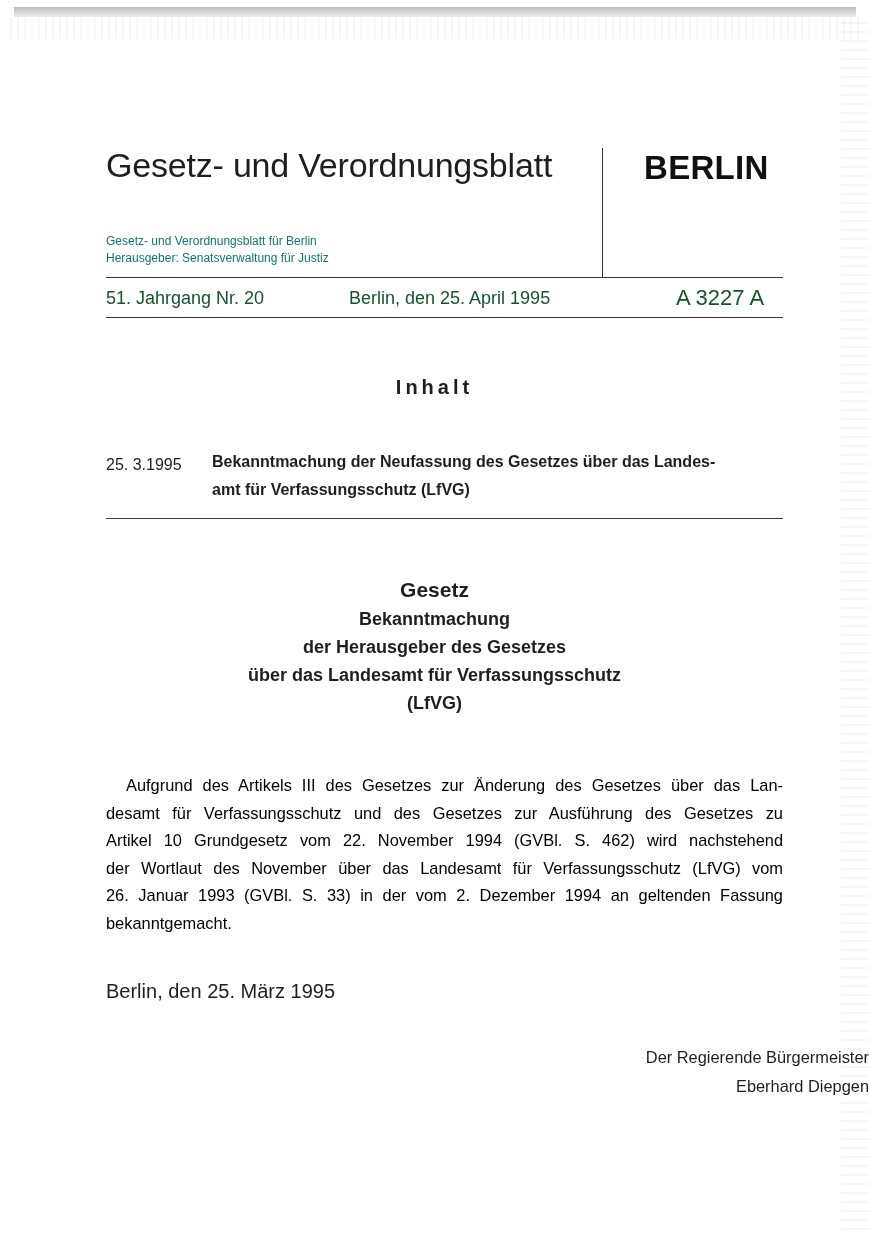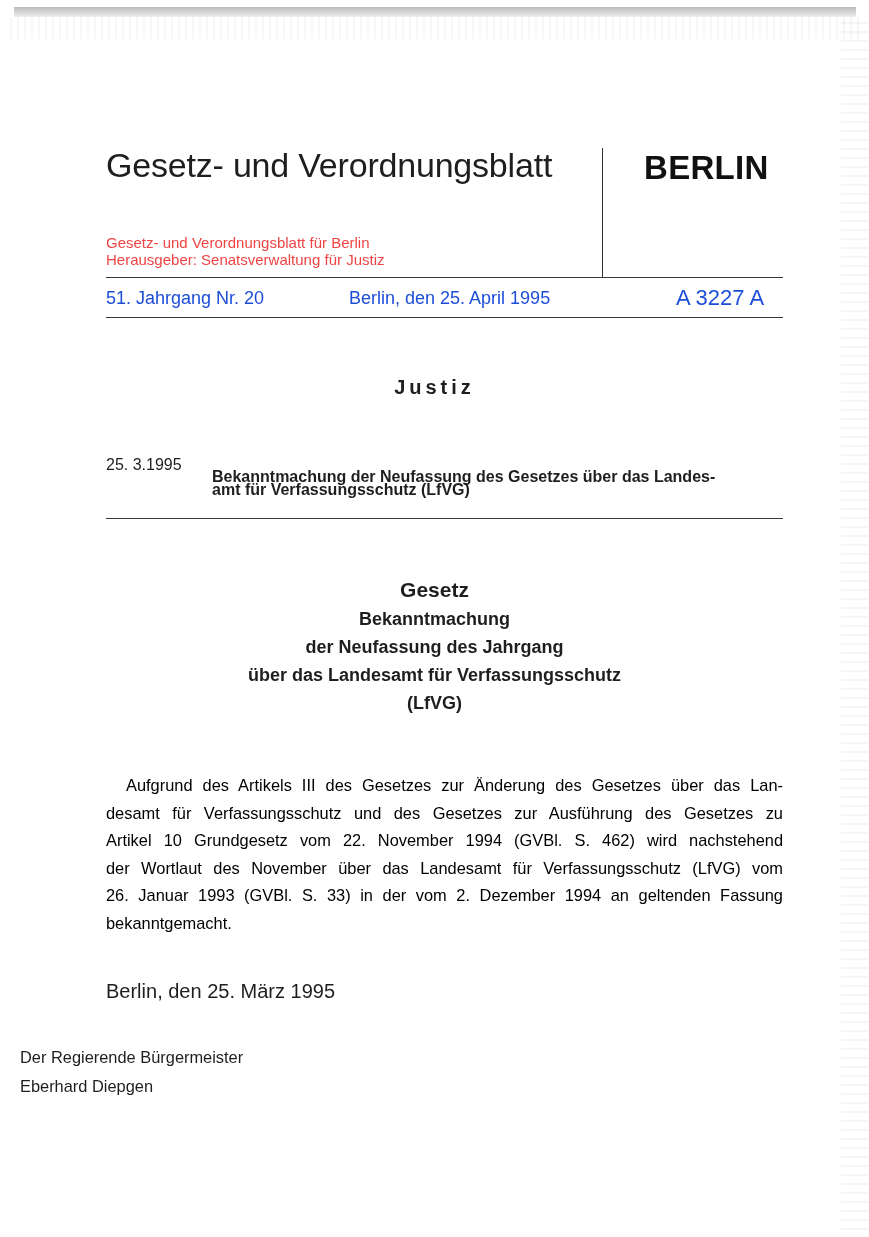--- a/index.html
+++ b/index.html
@@ -19,69 +19,69 @@
   }
   .right-edge-noise {
     position: absolute; right: 0; top: 20px; width: 28px; height: 1210px;
     background: repeating-linear-gradient(0deg, rgba(0,0,0,0.035) 0 2px, transparent 2px 9px);
   }
   .abs { position: absolute; white-space: nowrap; }
 
   .masthead-title { left: 106px; top: 146px; font-size: 34px; letter-spacing: -0.2px; }
   .masthead-divider { position: absolute; left: 602px; top: 148px; width: 1px; height: 129px; background: #333; }
   .masthead-berlin { left: 644px; top: 149px; font-size: 33px; font-weight: bold; letter-spacing: 0.3px; color: #111; }
-  .publisher-line { left: 106px; font-size: 15px; color: #ef4444; }
+  .publisher-line { left: 106px; font-size: 12px; color: #0f766e; }
   .rule { position: absolute; left: 106px; width: 677px; height: 1px; background: #3a3a3a; }
 
-  .issue-line { top: 288px; font-size: 18px; color: #1d4ed8; }
+  .issue-line { top: 288px; font-size: 18px; color: #14532d; }
   .issue-number { left: 106px; }
   .issue-date { left: 349px; }
   .issue-code { left: 676px; font-size: 22px; top: 285px; }
 
   .toc-heading { left: 0; width: 869px; text-align: center; top: 376px; font-size: 20px; font-weight: bold; letter-spacing: 4px; white-space: normal; }
   .toc-date { left: 106px; top: 456px; font-size: 16px; }
   .toc-title { left: 212px; font-size: 16px; font-weight: bold; }
 
   .law-heading { left: 0; width: 869px; text-align: center; font-size: 18px; font-weight: bold; white-space: normal; }
   .law-heading.big { font-size: 21px; }
 
   .body-line { left: 106px; width: 677px; font-size: 16.4px; color: #000000; }
   .justify { text-align: justify; text-align-last: justify; white-space: normal; }
 
   .place-date { left: 106px; top: 980px; font-size: 20px; }
-  .signature { left: 0; width: 869px; text-align: left; font-size: 16.4px; padding-left: 20px; box-sizing: border-box; white-space: normal; }
+  .signature { left: 0; width: 869px; text-align: right; font-size: 16.4px; padding-left: 20px; box-sizing: border-box; white-space: normal; }
 </style>
 </head>
 <body>
 
 <div class="scan-band"></div>
 <div class="scan-noise"></div>
 <div class="right-edge-noise"></div>
 
 <div class="abs masthead-title">Gesetz- und Verordnungsblatt</div>
 <div class="masthead-divider"></div>
 <div class="abs masthead-berlin">BERLIN</div>
 <div class="abs publisher-line" style="top:234px">Gesetz- und Verordnungsblatt für Berlin</div>
 <div class="abs publisher-line" style="top:251px">Herausgeber: Senatsverwaltung für Justiz</div>
 <div class="rule" style="top:277px"></div>
 
 <div class="abs issue-line issue-number">51. Jahrgang Nr. 20</div>
 <div class="abs issue-line issue-date">Berlin, den 25. April 1995</div>
 <div class="abs issue-line issue-code">A 3227 A</div>
 <div class="rule" style="top:317px"></div>
 
-<div class="abs toc-heading">Justiz</div>
+<div class="abs toc-heading">Inhalt</div>
 <div class="abs toc-date">25. 3.1995</div>
-<div class="abs toc-title" style="top:468px">Bekanntmachung der Neufassung des Gesetzes über das Landes-</div>
+<div class="abs toc-title" style="top:453px">Bekanntmachung der Neufassung des Gesetzes über das Landes-</div>
 <div class="abs toc-title" style="top:481px">amt für Verfassungsschutz (LfVG)</div>
 <div class="rule" style="top:518px"></div>
 
 <div class="abs law-heading big" style="top:578px">Gesetz</div>
 <div class="abs law-heading" style="top:609px">Bekanntmachung</div>
-<div class="abs law-heading" style="top:637px">der Neufassung des Jahrgang</div>
+<div class="abs law-heading" style="top:637px">der Herausgeber des Gesetzes</div>
 <div class="abs law-heading" style="top:665px">über das Landesamt für Verfassungsschutz</div>
 <div class="abs law-heading" style="top:693px">(LfVG)</div>
 
 <div class="abs body-line justify" style="top:776px; left:126px; width:657px;">Aufgrund des Artikels III des Gesetzes zur Änderung des Gesetzes über das Lan-</div>
 <div class="abs body-line justify" style="top:804px">desamt für Verfassungsschutz und des Gesetzes zur Ausführung des Gesetzes zu</div>
 <div class="abs body-line justify" style="top:831px">Artikel 10 Grundgesetz vom 22. November 1994 (GVBl. S. 462) wird nachstehend</div>
 <div class="abs body-line justify" style="top:859px">der Wortlaut des November über das Landesamt für Verfassungsschutz (LfVG) vom</div>
 <div class="abs body-line justify" style="top:886px">26. Januar 1993 (GVBl. S. 33) in der vom 2. Dezember 1994 an geltenden Fassung</div>
 <div class="abs body-line" style="top:914px">bekanntgemacht.</div>
 

